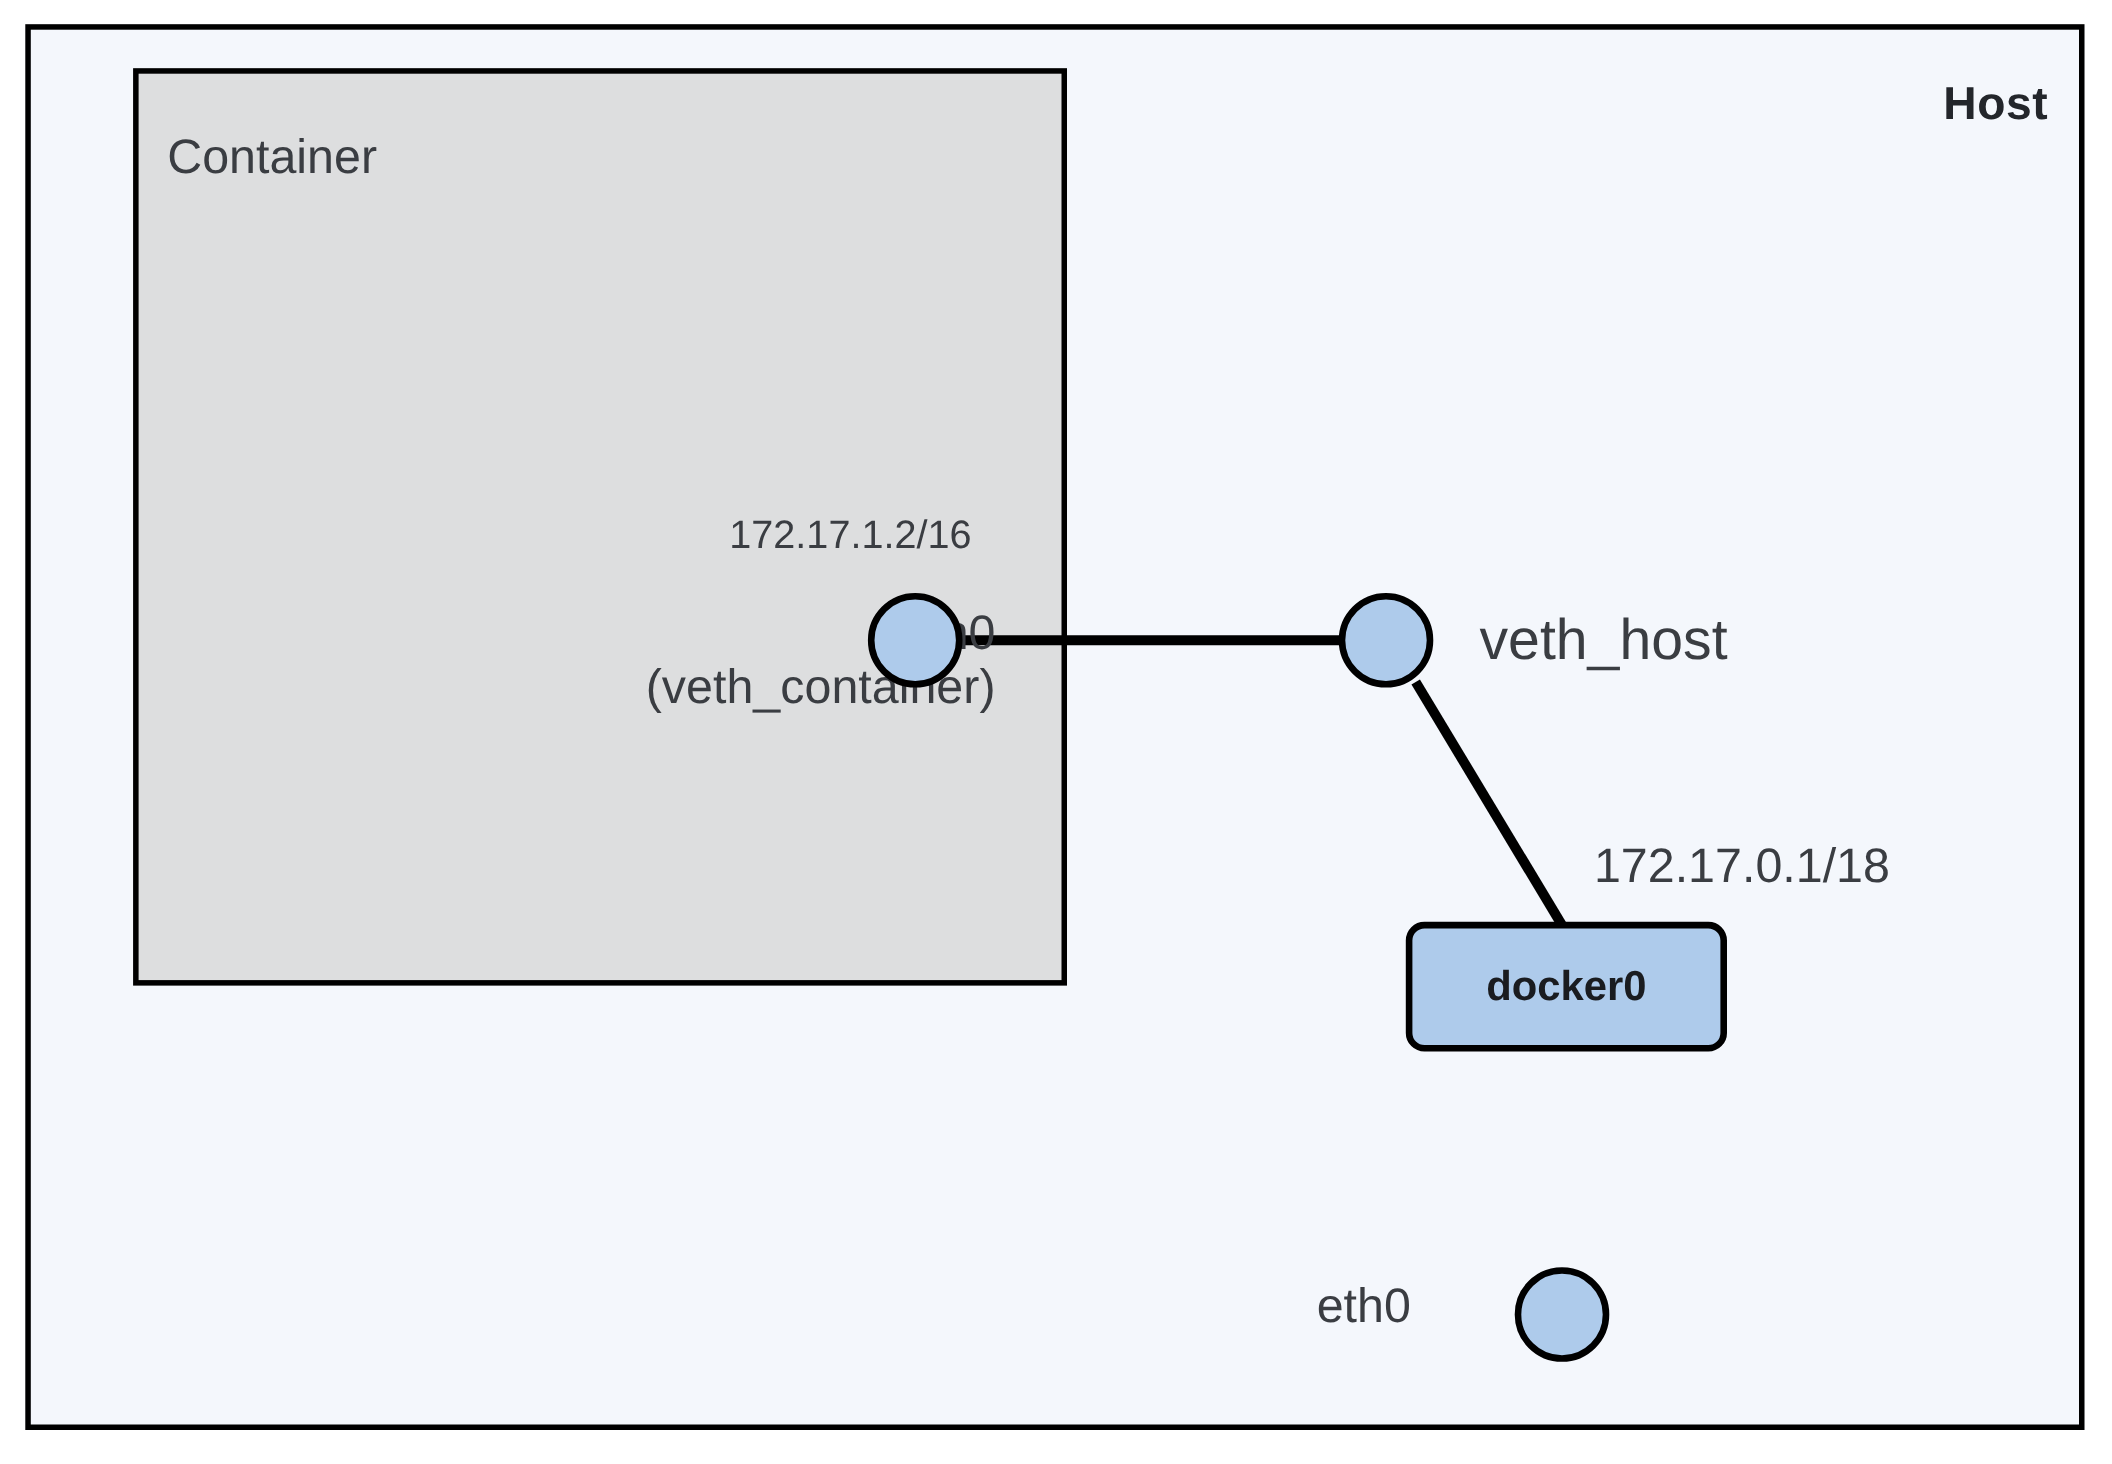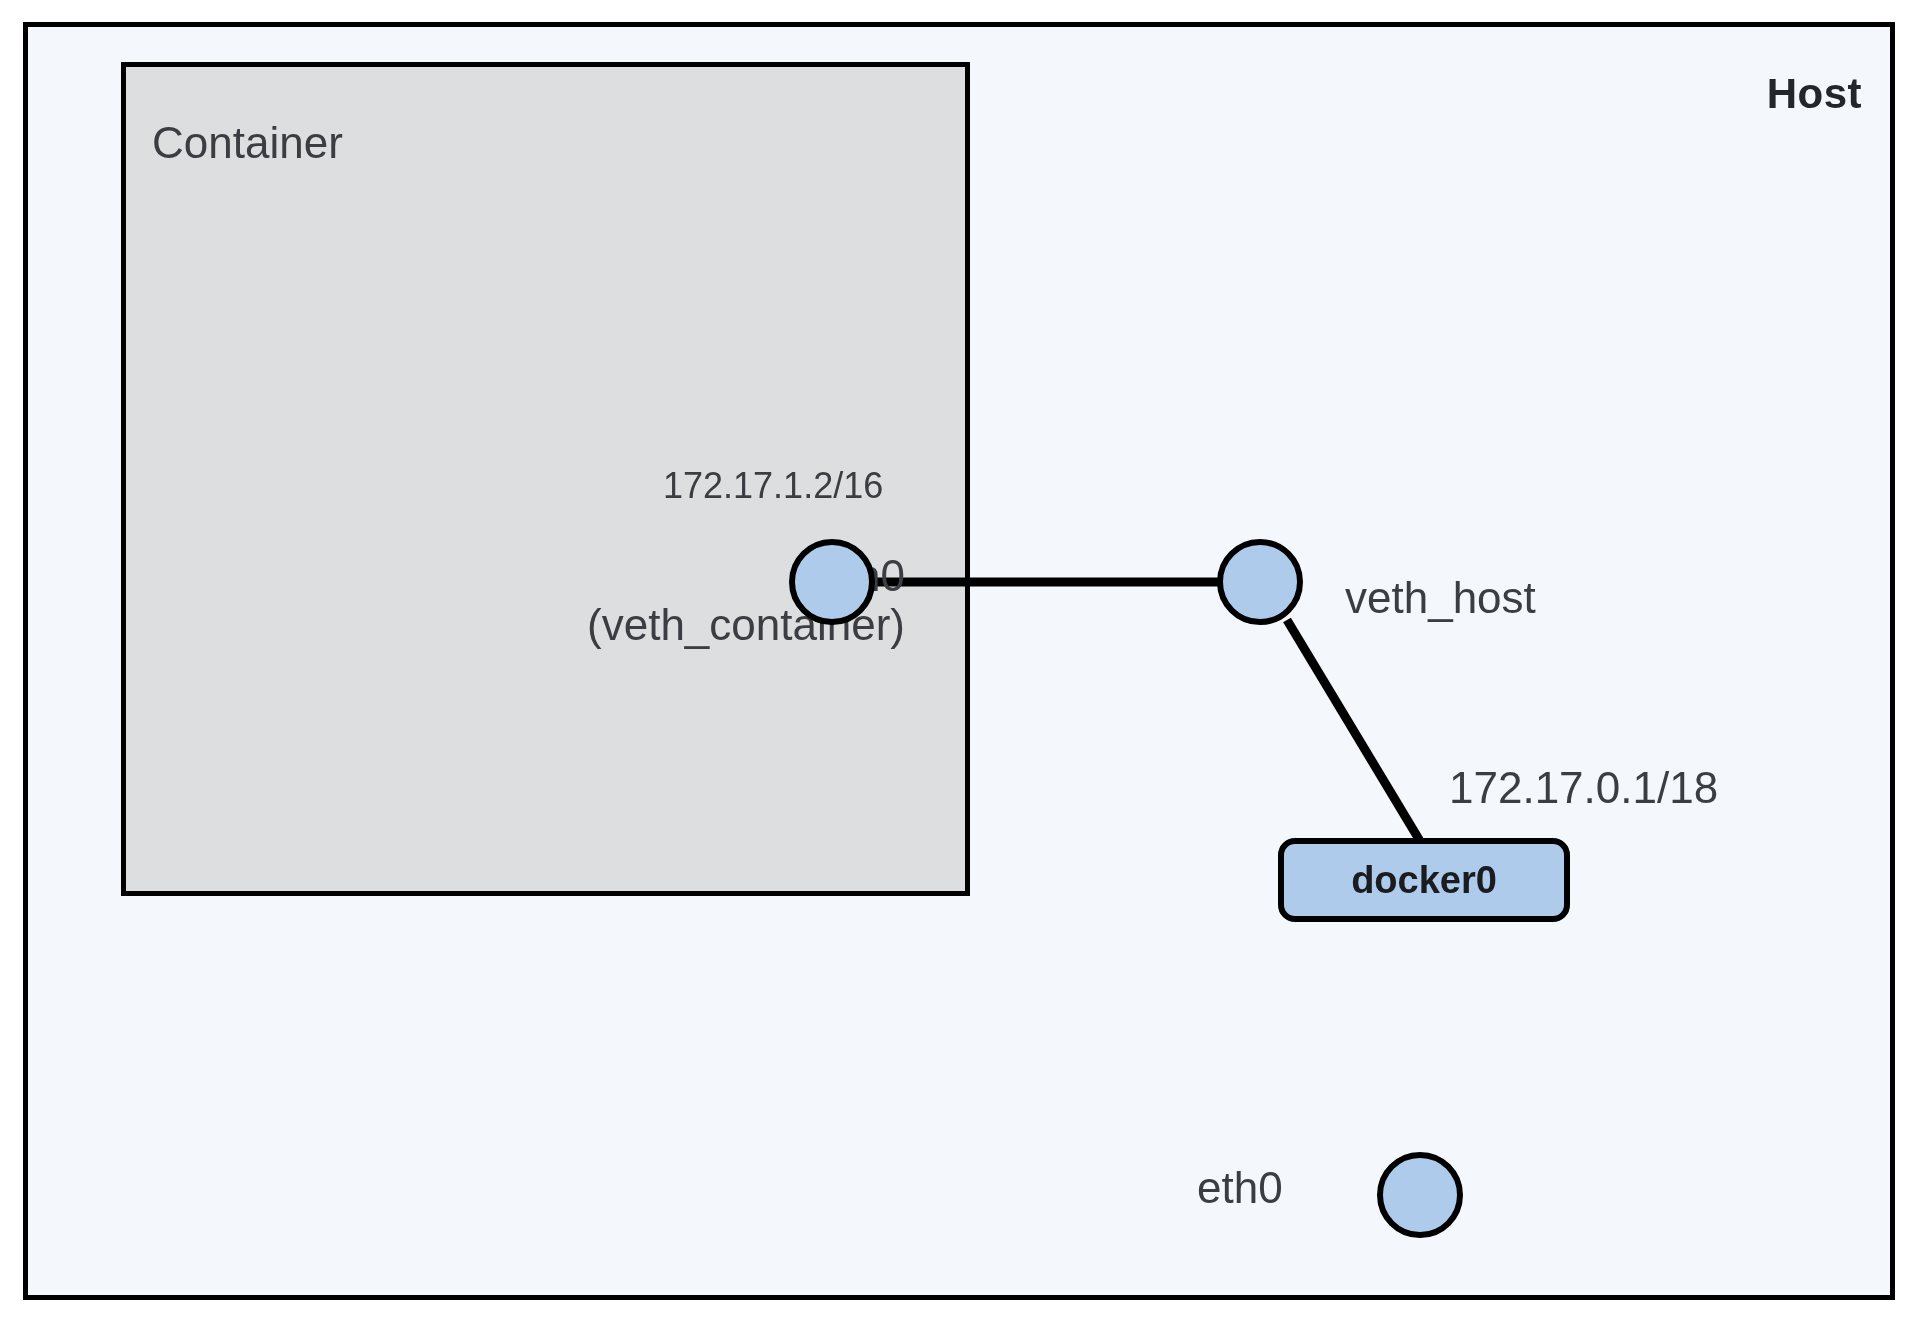--- a/index.html
+++ b/index.html
@@ -85,21 +85,21 @@
   #node-eth0-container { left: 789px; top: 539px; }
   #node-veth-host      { left: 1217px; top: 539px; }
   #node-eth0-host      { left: 1377px; top: 1152px; }
 
   
   .bridge-box {
     position: absolute;
     left: 1278px;
     top: 838px;
     width: 292px;
-    height: 84px;
+    height: 118px;
     background: #aecbeb;
     border: 6px solid #000000;
     border-radius: 17px;
     box-sizing: border-box;
     display: flex;
     align-items: center;
     justify-content: center;
   }
   .bridge-label {
     font-size: 38px;
@@ -122,22 +122,22 @@
   }
   #label-eth0-container {
     left: 440px;
     top: 551px;
     width: 465px;
     text-align: right;
     font-size: 44px;
   }
   #label-veth-host {
     left: 1345px;
-    top: 573px;
-    font-size: 44px;
+    top: 553px;
+    font-size: 52px;
   }
   #label-ip-docker0 {
     left: 1449px;
     top: 763px;
     font-size: 44px;
   }
   #label-eth0-host {
     left: 1197px;
     top: 1163px;
     font-size: 44px;

